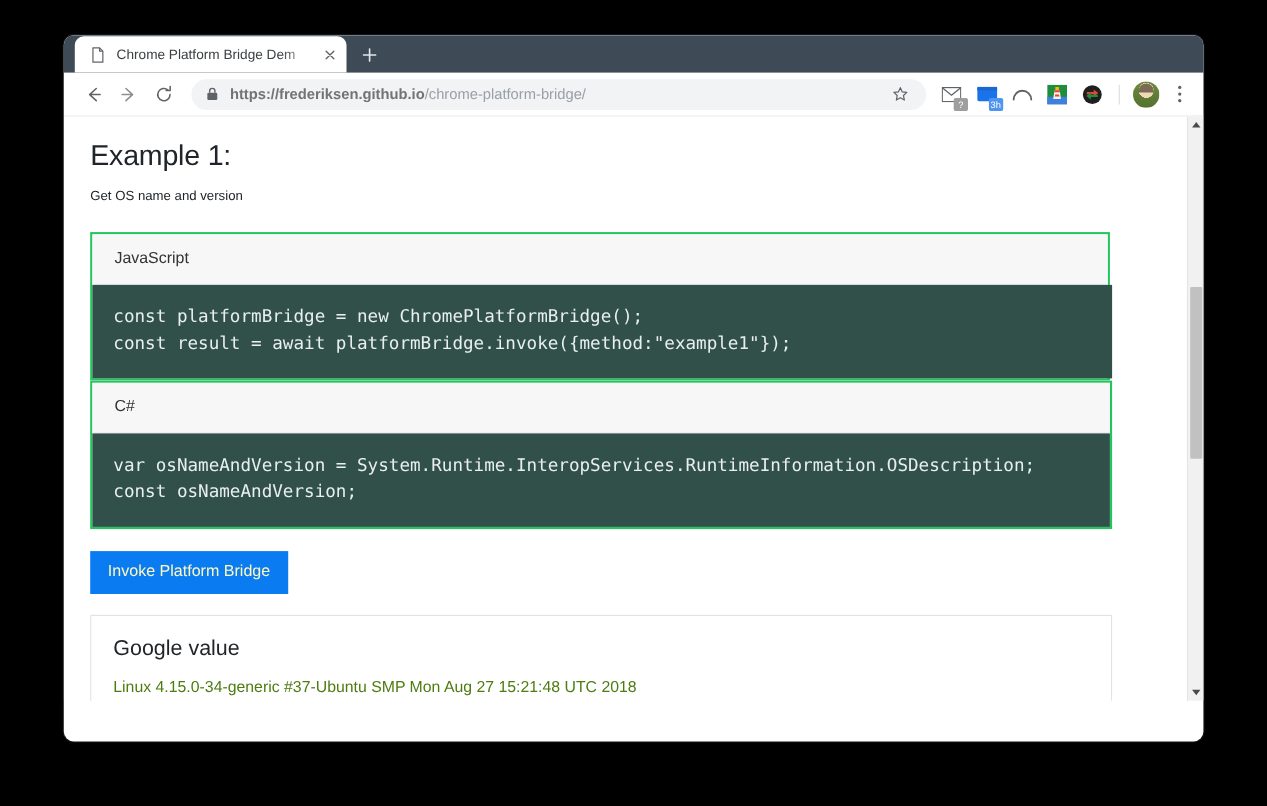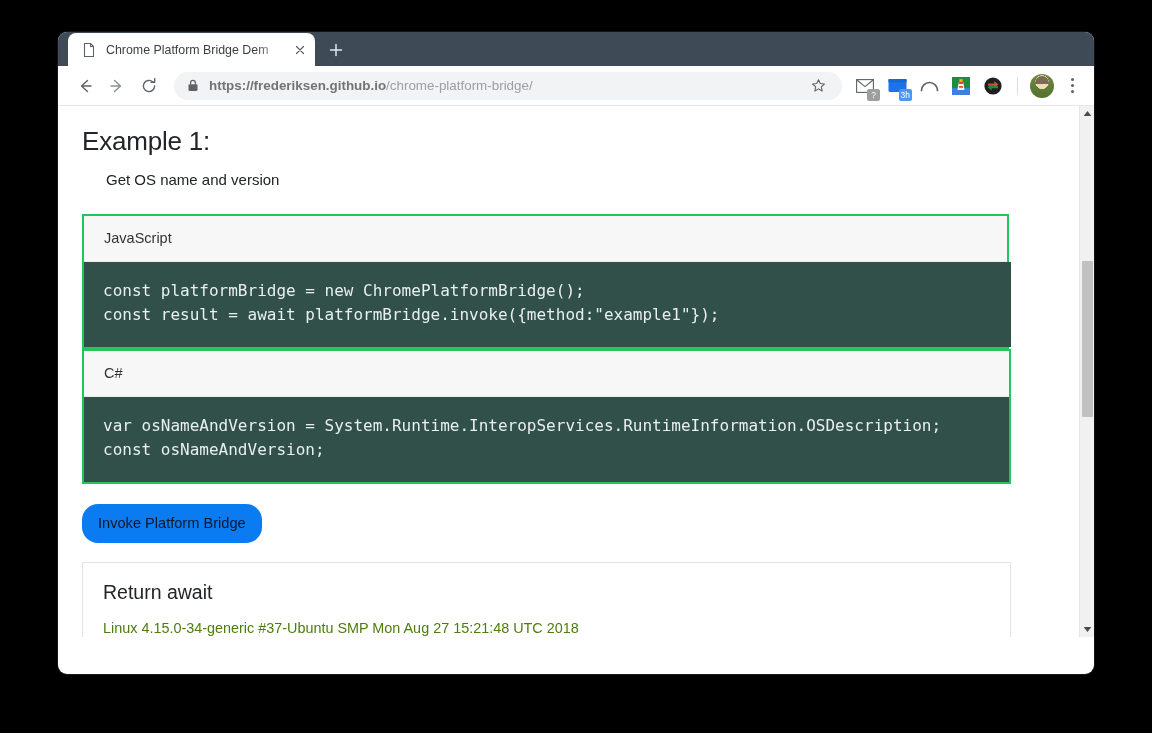--- a/index.html
+++ b/index.html
@@ -176,21 +176,21 @@
     overflow: hidden;
     padding: 20px 0 0 0;
   }
   #page-inner { padding: 0 46px 0 24px; }
 
   #page-title {
     font-size: 26px; font-weight: 400; color: #212529;
     letter-spacing: -0.2px; margin-bottom: 14px;
   }
   #page-subtitle {
-    font-size: 15px; color: #212529; margin-bottom: 26px; margin-left: 24px;
+    font-size: 12px; color: #212529; margin-bottom: 26px;
   }
 
   .code-card {
     border: 2px solid #22c55e;
     background: #ffffff;
     margin-bottom: 0;
   }
   .code-card-header {
     background: #f7f7f7;
     padding: 14px 20px 15px 20px;
@@ -208,23 +208,23 @@
     overflow: hidden;
   }
   #js-card { width: 927px; }
   #js-card .code-block { width: 927px; }
   #cs-card { width: 929px; }
 
   #invoke-button {
     display: inline-block;
     margin: 20px 0 19px 0;
     background: #0b7bf1;
-    color: #0f172a;
+    color: #fef9c3;
     font-size: 14.6px;
-    border: none; border-radius: 16px;
+    border: none; border-radius: 0;
     padding: 11px 16px 12px 16px;
     cursor: pointer;
     font-family: "Liberation Sans", sans-serif;
   }
 
   #return-card {
     width: 929px;
     border: 1px solid #e3e3e3;
     background: #ffffff;
     padding: 18px 20px 28px 20px;
@@ -376,21 +376,21 @@
 
         <div class="code-card" id="cs-card">
           <div class="code-card-header">C#</div>
           <pre class="code-block">var osNameAndVersion = System.Runtime.InteropServices.RuntimeInformation.OSDescription;
 const osNameAndVersion;</pre>
         </div>
 
         <button id="invoke-button">Invoke Platform Bridge</button>
 
         <div id="return-card">
-          <div id="return-title">Return await</div>
+          <div id="return-title">Google value</div>
           <div id="return-value">Linux 4.15.0-34-generic #37-Ubuntu SMP Mon Aug 27 15:21:48 UTC 2018</div>
         </div>
       </div>
     </div>
 
     <div id="scrollbar">
       <div class="sb-arrow">
         <svg width="9" height="7" viewBox="0 0 9 7">
             <path d="M4.5 1 L8.3 6 H0.7 Z" fill="#4a4a4a"></path>
           </svg>

